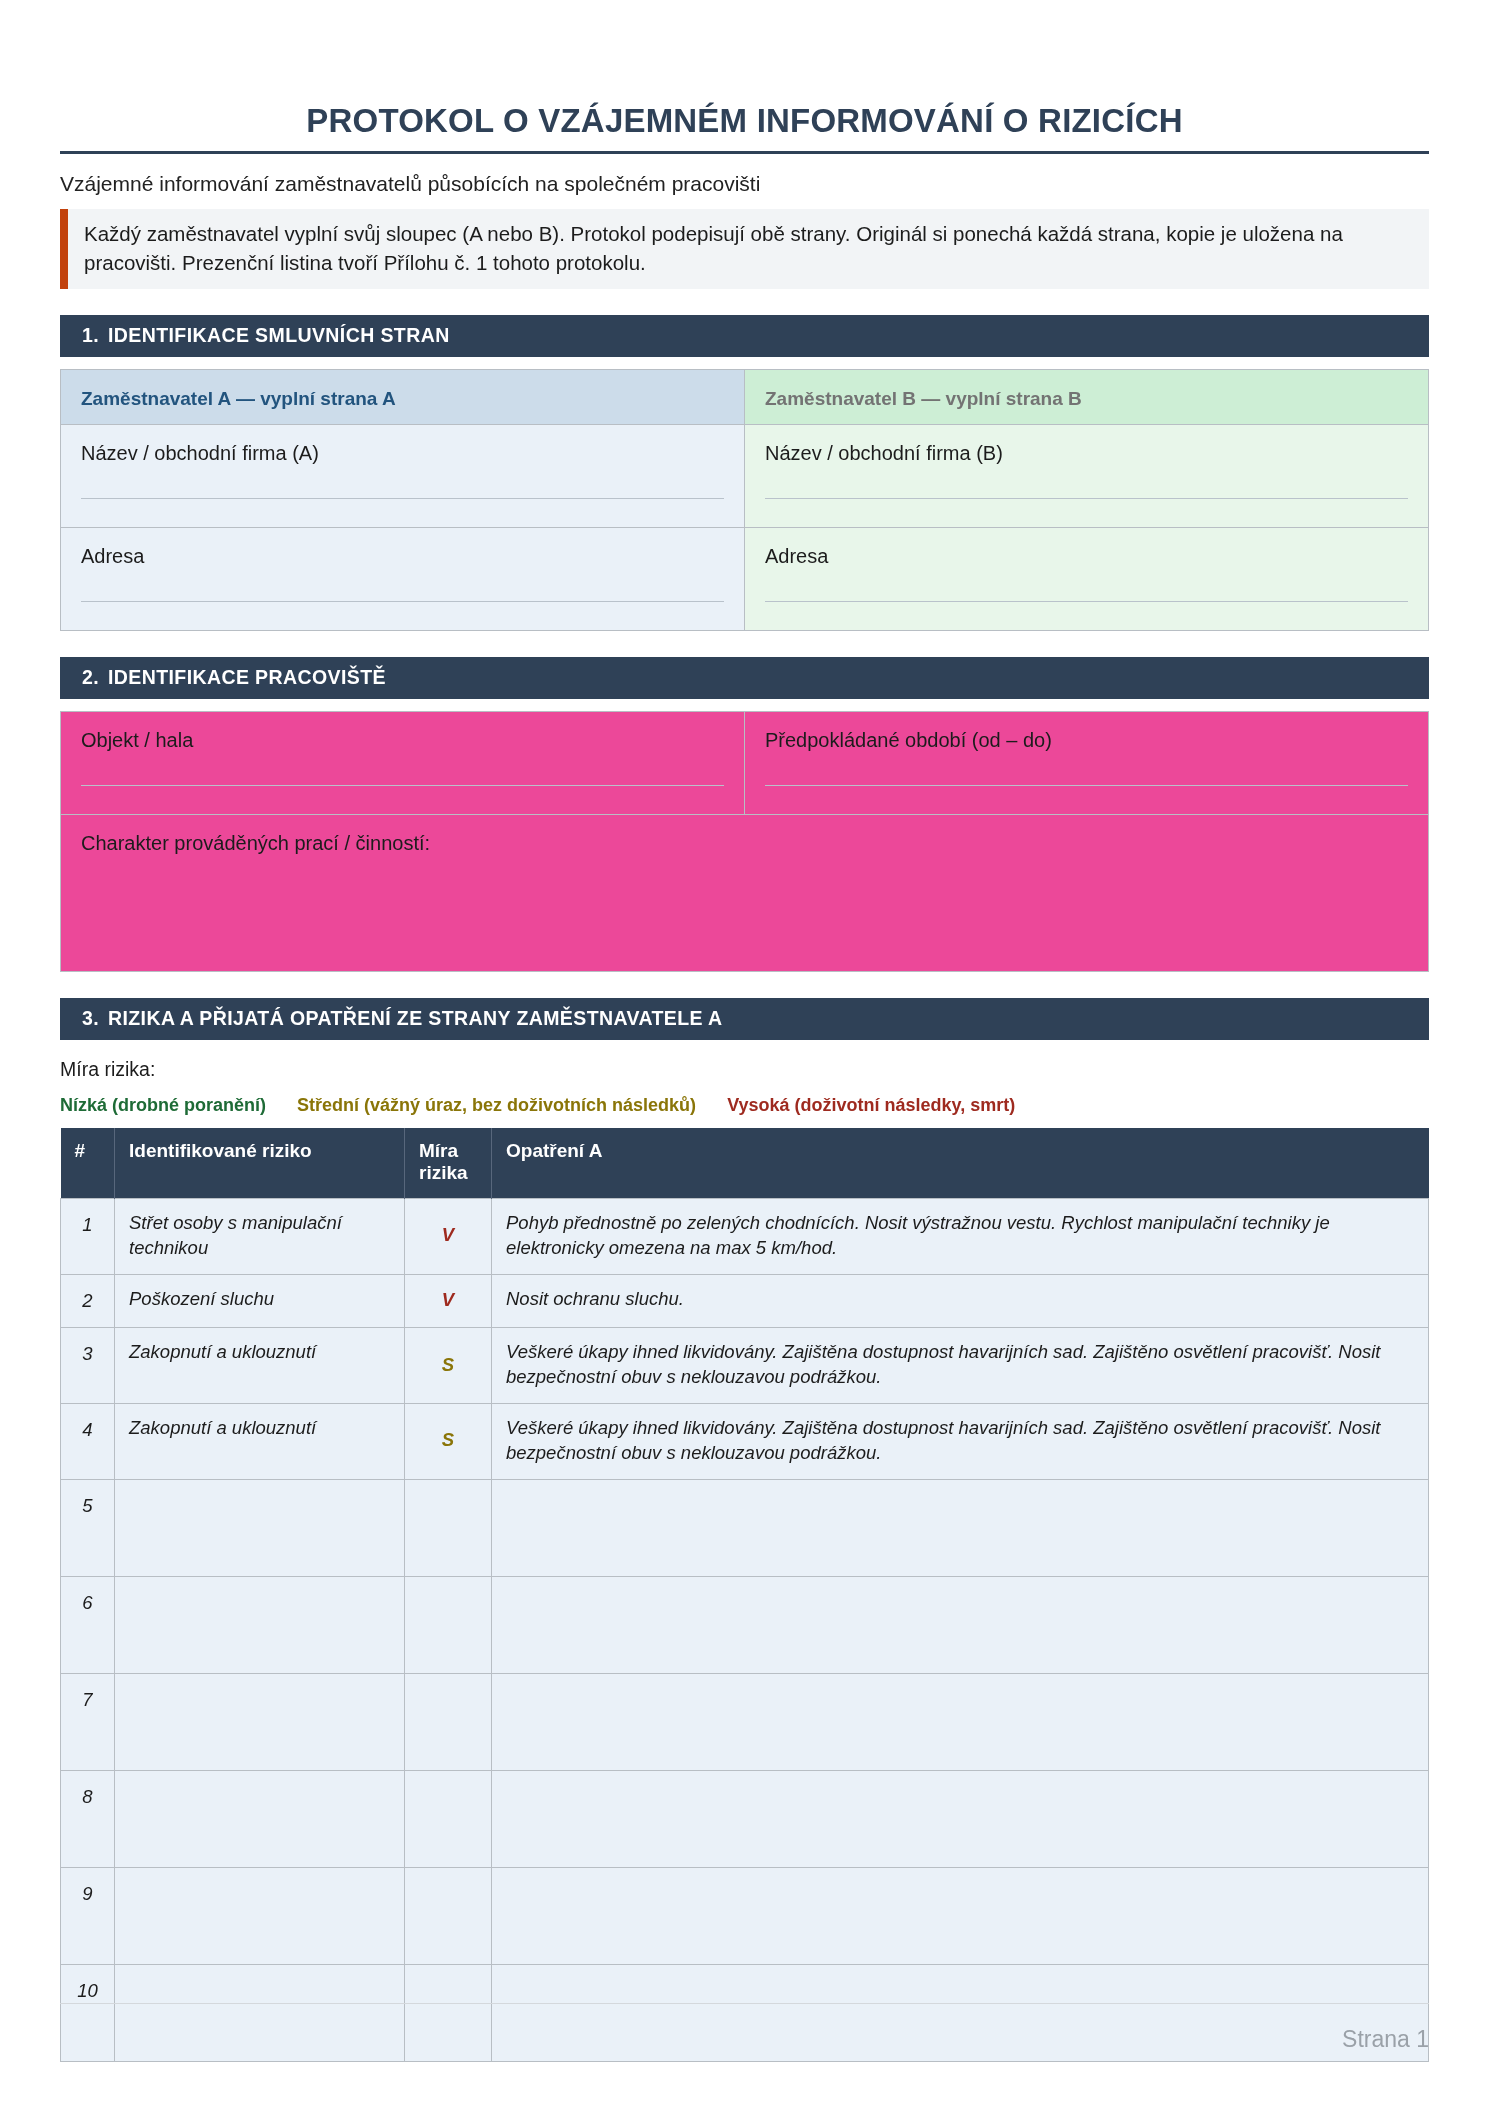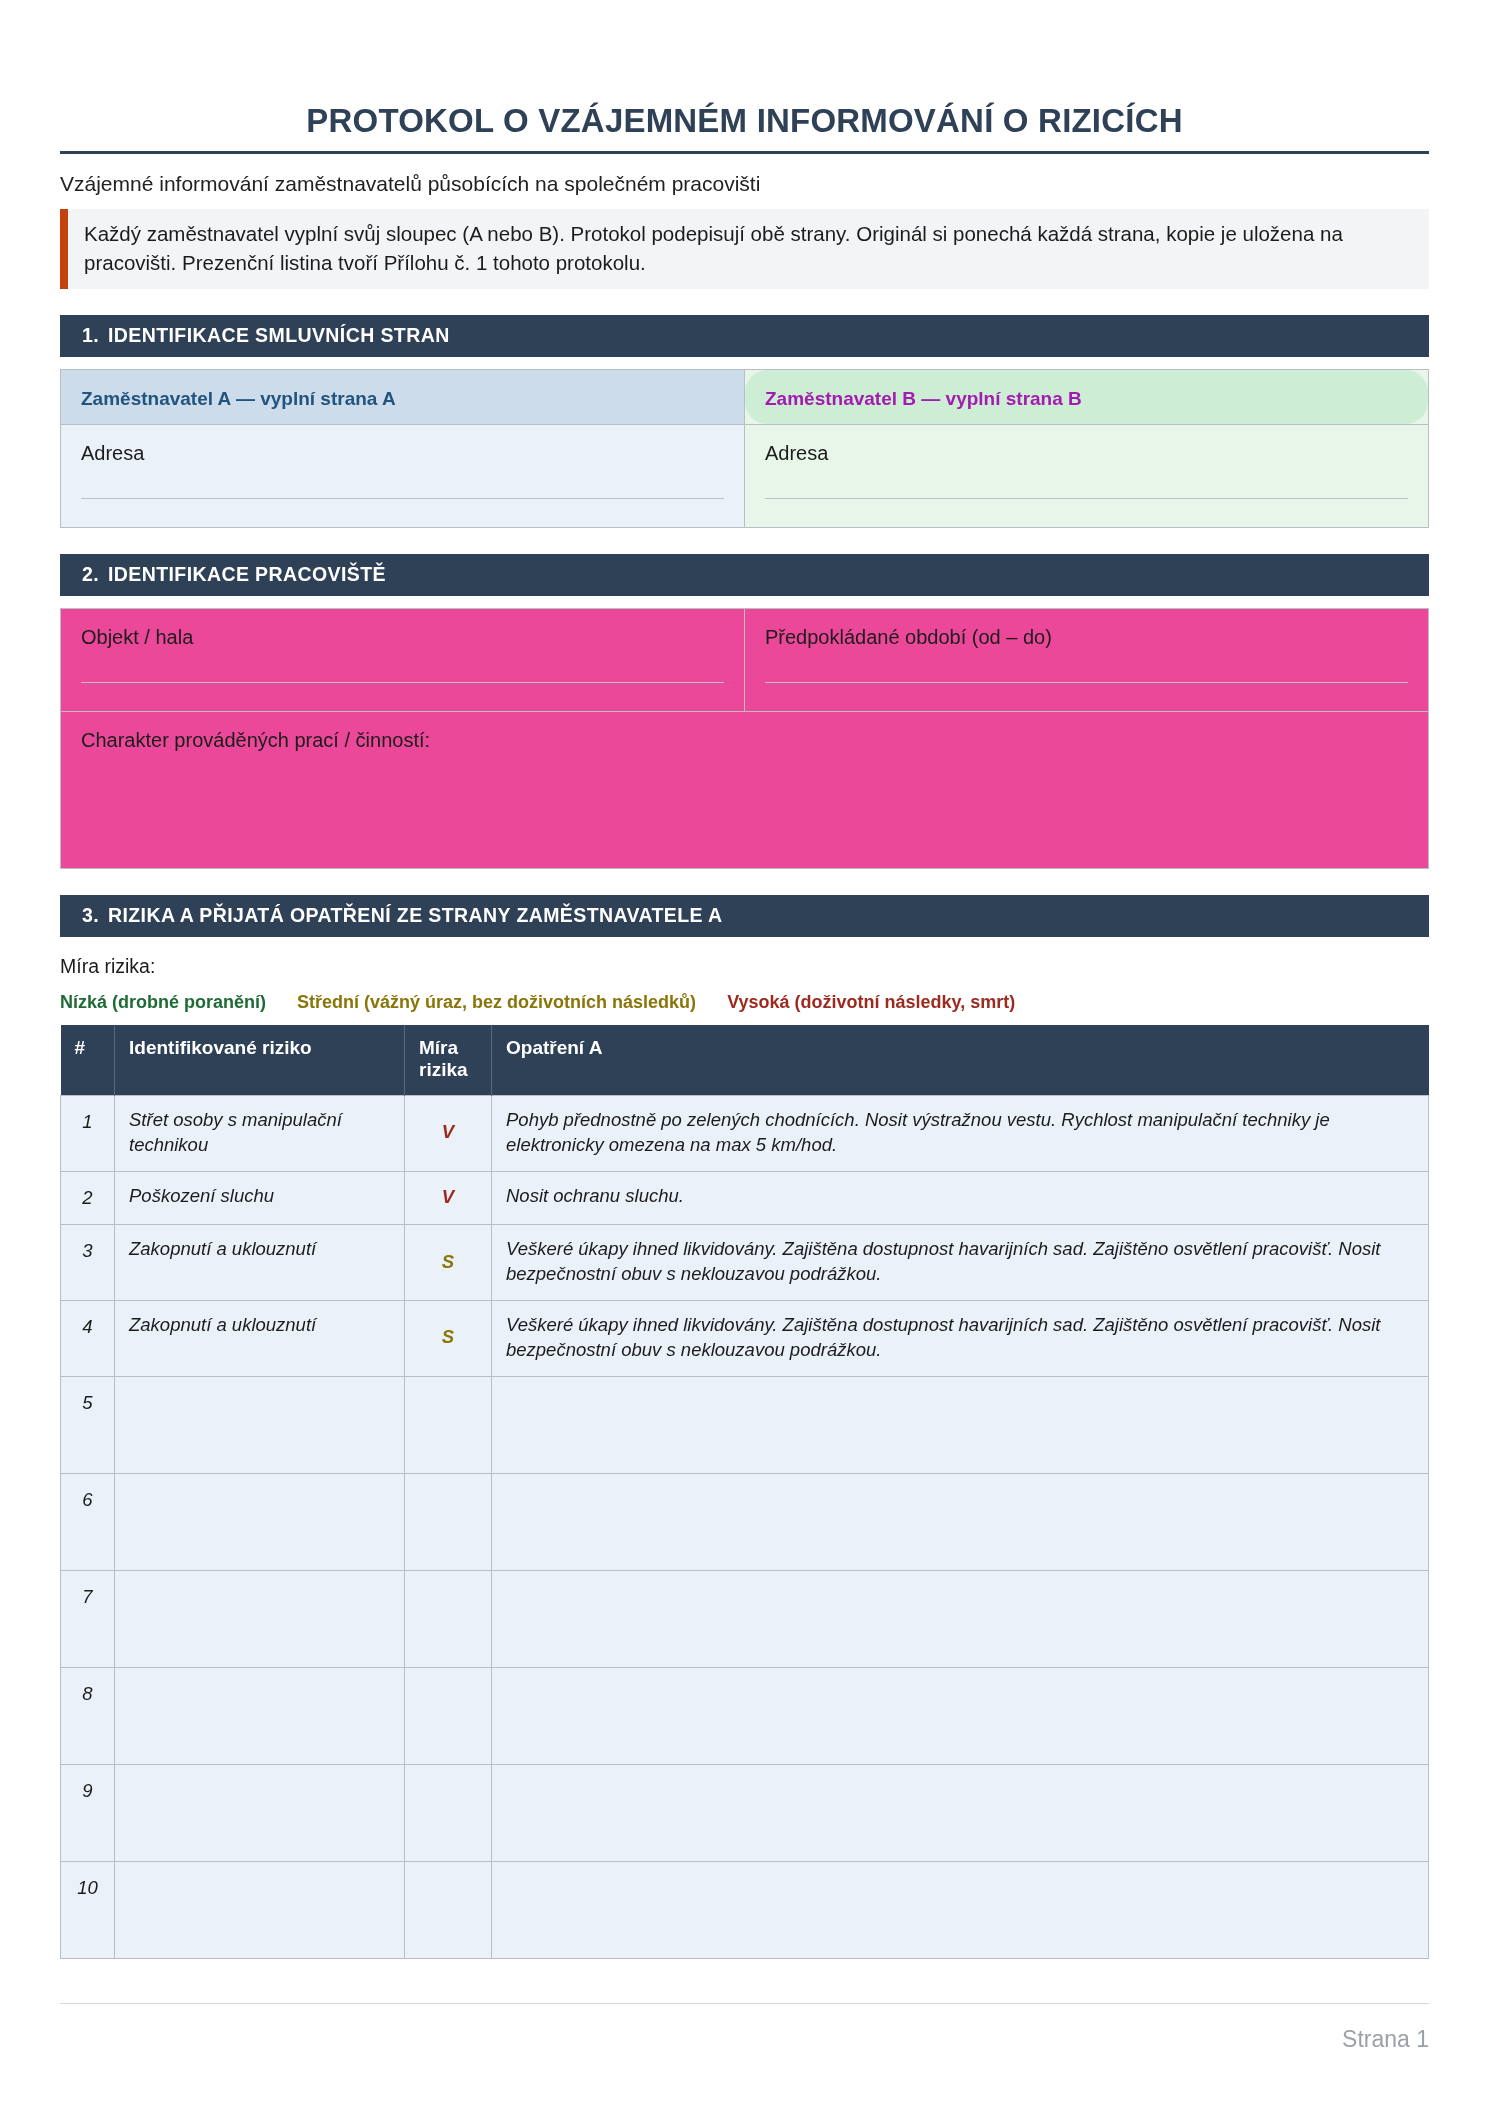--- a/index.html
+++ b/index.html
@@ -90,21 +90,21 @@
   }
   .col-a  { background: #eaf1f8; }
   .col-b  { background: #e8f6ea; }
 
   .party-head {
     font-size: 19px;
     font-weight: bold;
     padding: 18px 20px 14px 20px;
   }
   .party-head.a { background: #ccdcea; color: #22547e; }
-  .party-head.b { background: #cdeed5; color: #a21caf; border-radius: 22px; }
+  .party-head.b { background: #cdeed5; color: #737373; }
 
   .field-cell {
     padding: 16px 20px 12px 20px;
     min-height: 74px;
   }
   .field-label {
     font-size: 20px;
     color: #1c1c1c;
     line-height: 1.25;
   }
@@ -210,20 +210,34 @@
   </div>
 
   <table class="form-table">
     <tbody>
       <tr>
         <td class="col-a">
           <div class="party-head a">Zaměstnavatel A — vyplní strana A</div>
         </td>
         <td class="col-b">
           <div class="party-head b">Zaměstnavatel B — vyplní strana B</div>
+        </td>
+      </tr>
+      <tr>
+        <td class="col-a">
+          <div class="field-cell">
+            <div class="field-label">Název / obchodní firma (A)</div>
+            <div class="field-rule"></div>
+          </div>
+        </td>
+        <td class="col-b">
+          <div class="field-cell">
+            <div class="field-label">Název / obchodní firma (B)</div>
+            <div class="field-rule"></div>
+          </div>
         </td>
       </tr>
       <tr>
         <td class="col-a">
           <div class="field-cell">
             <div class="field-label">Adresa</div>
             <div class="field-rule"></div>
           </div>
         </td>
         <td class="col-b">

